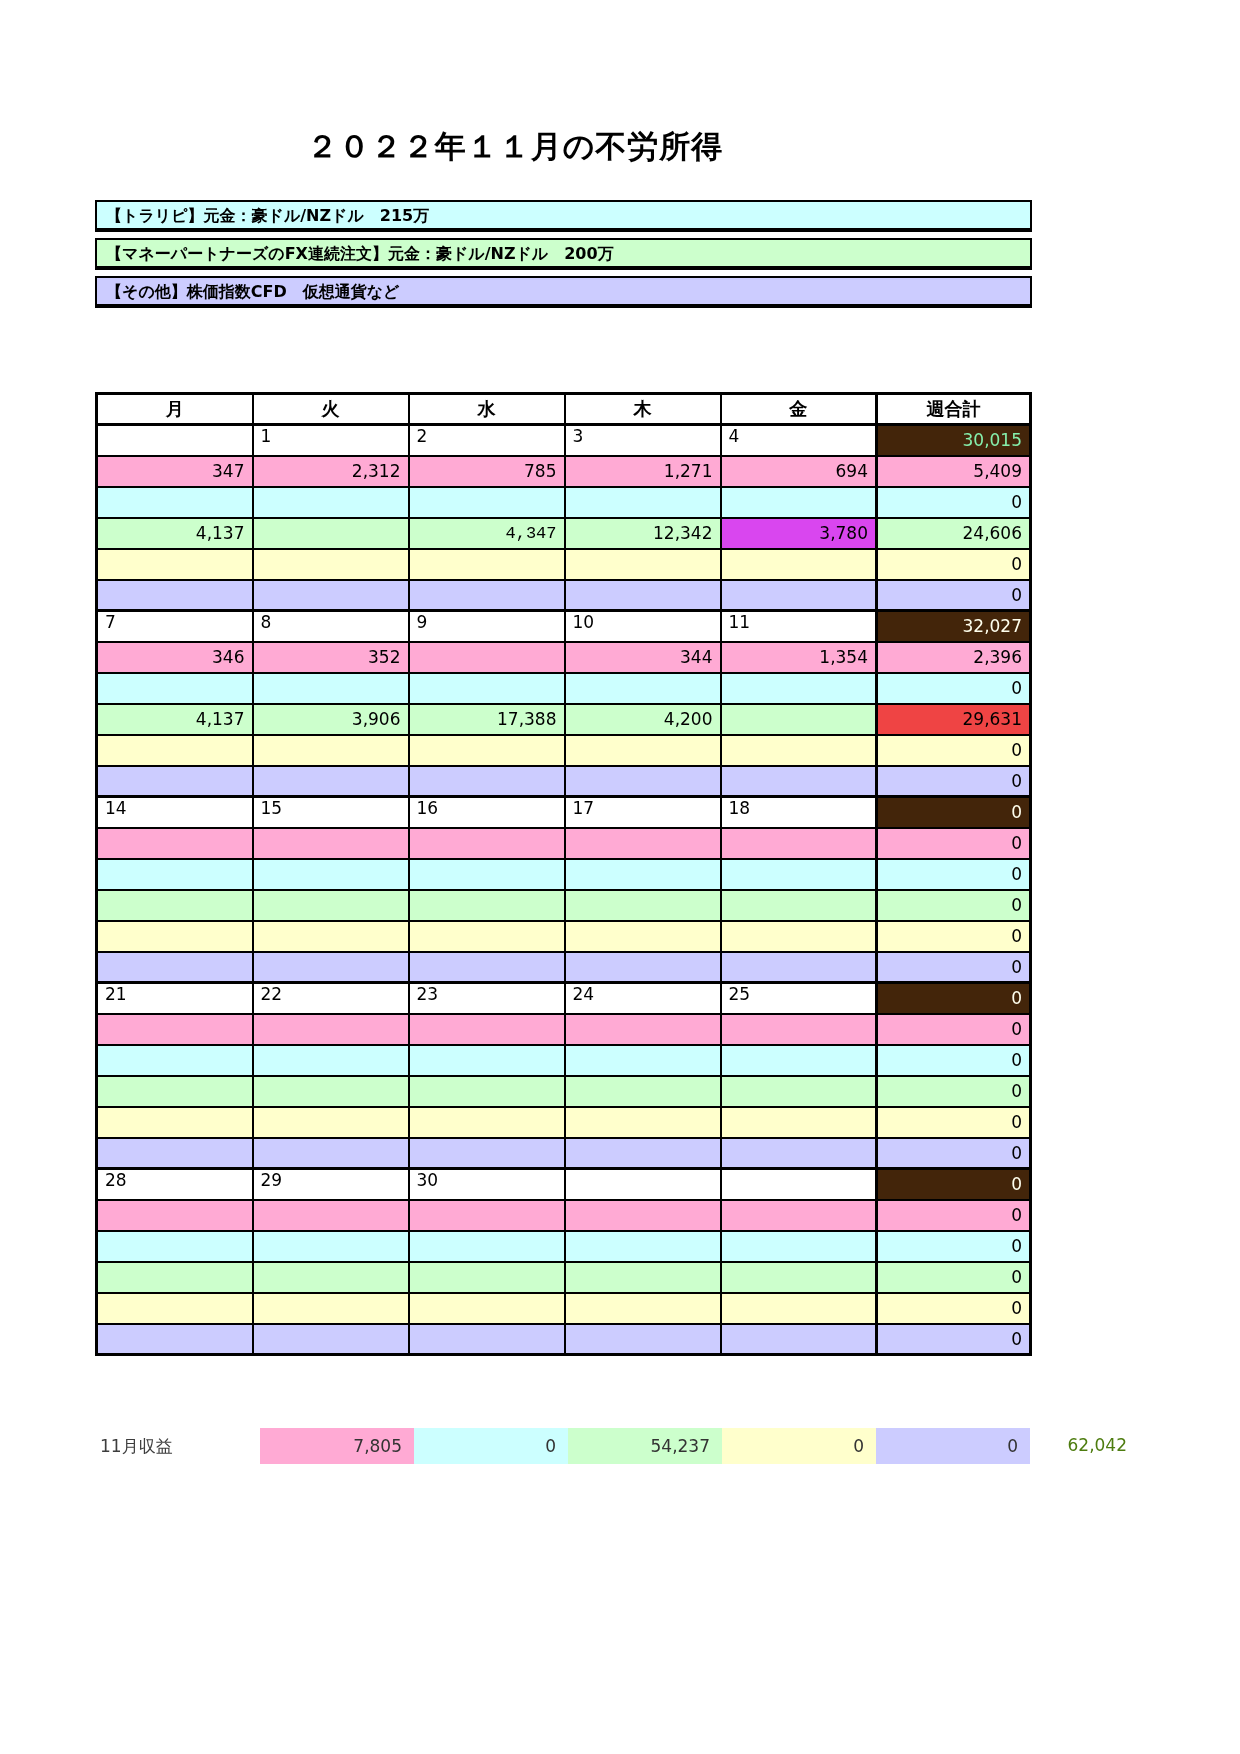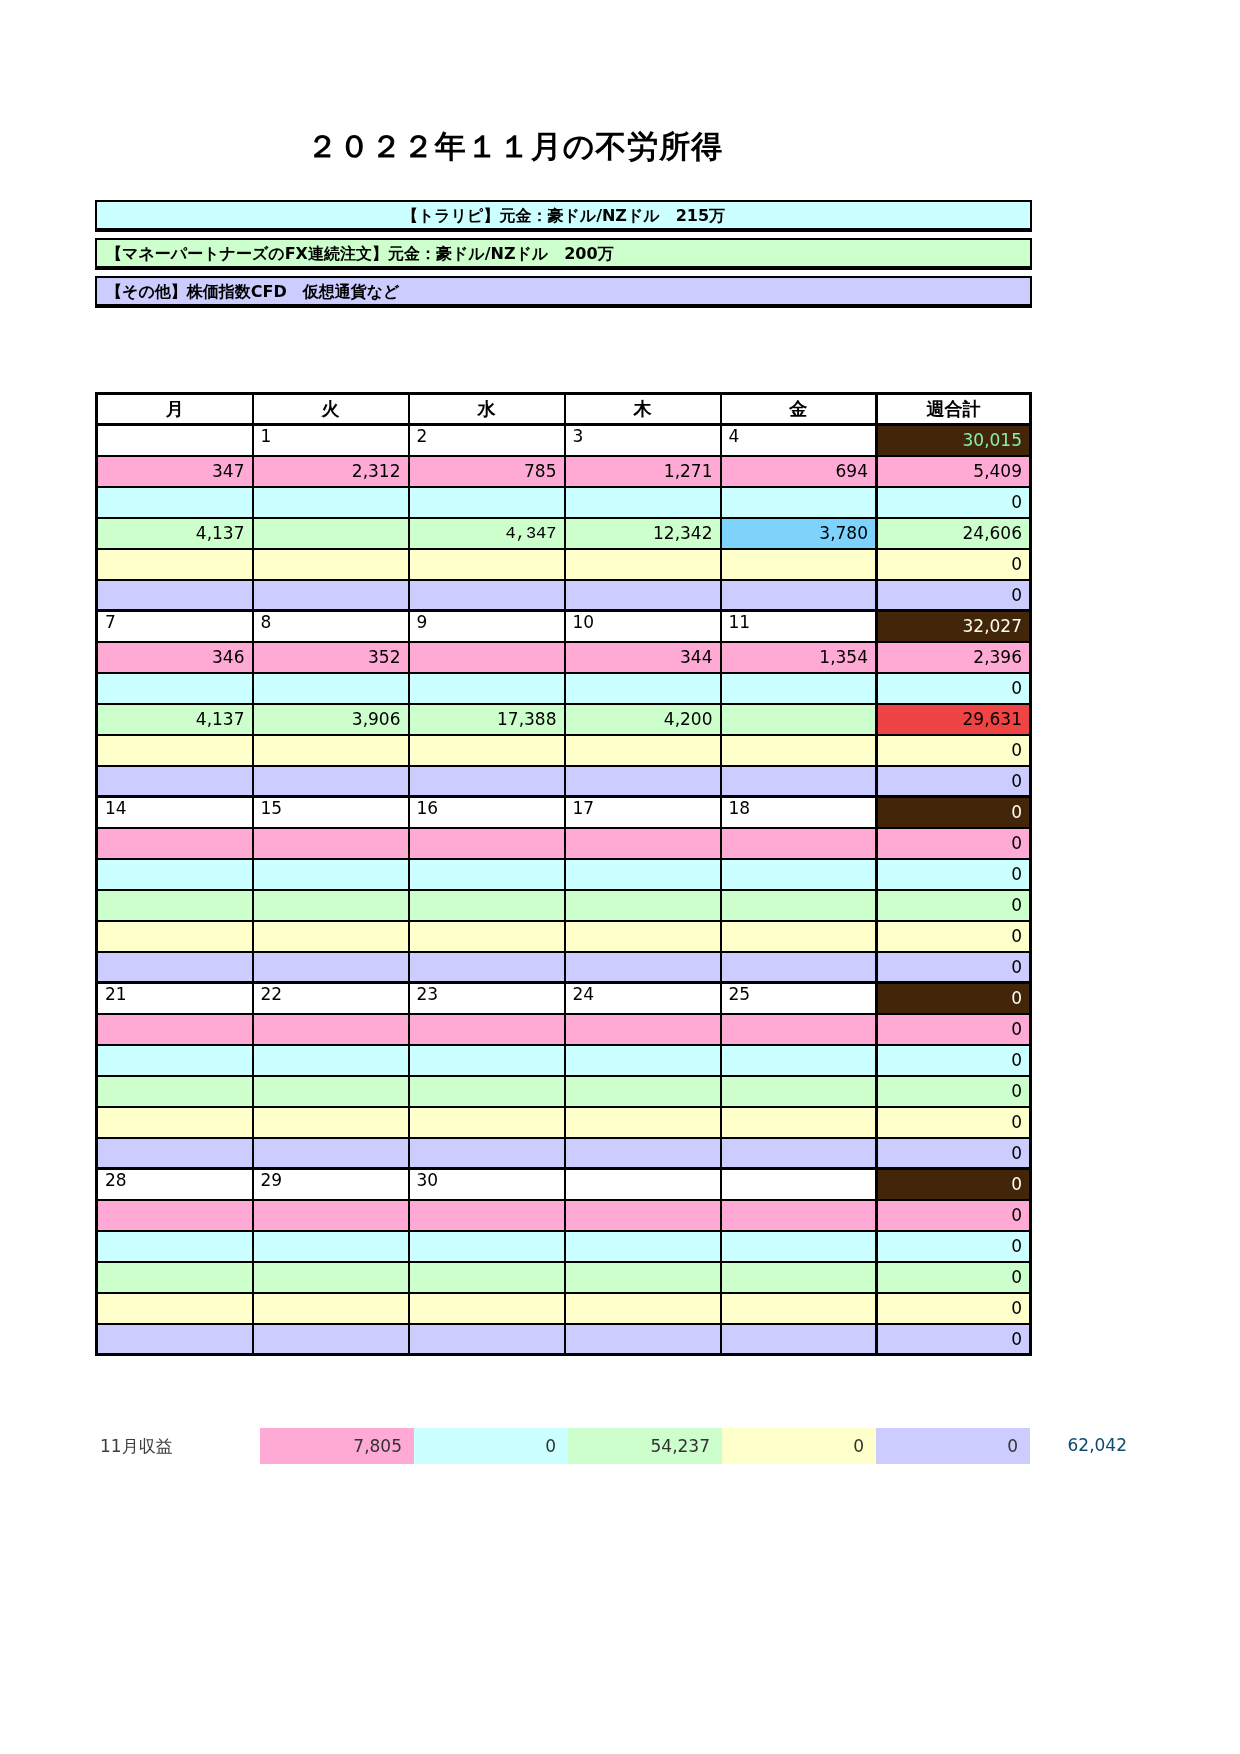--- a/index.html
+++ b/index.html
@@ -19,31 +19,31 @@
   table.cal thead th{border-bottom:3px solid #000;}
   table.cal th:last-child,table.cal td:last-child{border-left:3px solid #000;}
   tr.date-row td{border-top:3px solid #000;}
   td.date{background:#ffffff;text-align:left;vertical-align:top;font-size:15px;padding:1px 5px;}
   td.num{text-align:right;}
   td.wtotal{text-align:right;}
   .summary{position:absolute;top:1428px;left:0;width:1240px;height:36px;font-size:17px;color:#3d3d3d;}
   .sum-label{position:absolute;left:100px;top:7px;}
   .sum-cell{position:absolute;top:0;height:36px;width:154px;line-height:36px;text-align:right;
             padding-right:12px;box-sizing:border-box;color:#333;}
-  .grand-total{position:absolute;left:1032px;top:7px;width:95px;text-align:right;color:#0c4a6e;}
+  .grand-total{position:absolute;left:1032px;top:7px;width:95px;text-align:right;color:#4d7c0f;}
 </style>
 </head>
 <body>
 
 <div class="page">
 
   <h1 class="title">２０２２年１１月の不労所得</h1>
 
   <div class="banners" id="banners">
-      <div class="banner" style="background: rgb(204, 255, 255); text-align: center;">【トラリピ】元金：豪ドル/NZドル　215万</div>
+      <div class="banner" style="background: rgb(204, 255, 255);">【トラリピ】元金：豪ドル/NZドル　215万</div>
       <div class="banner" style="background: rgb(204, 255, 204);">【マネーパートナーズのFX連続注文】元金：豪ドル/NZドル　200万</div>
       <div class="banner" style="background: rgb(204, 204, 255);">【その他】株価指数CFD　仮想通貨など</div>
     </div>
 
   <table class="cal">
     <colgroup id="cal-cols">
         <col style="width: 156px;">
         <col style="width: 156px;">
         <col style="width: 156px;">
         <col style="width: 156px;">
@@ -83,21 +83,21 @@
           <td class="num" style="background: rgb(204, 255, 255);"></td>
           <td class="num" style="background: rgb(204, 255, 255);"></td>
           <td class="num" style="background: rgb(204, 255, 255);"></td>
           <td class="num" style="background: rgb(204, 255, 255);">0</td>
         </tr>
         <tr>
           <td class="num" style="background: rgb(204, 255, 204);">4,137</td>
           <td class="num" style="background: rgb(204, 255, 204);"></td>
           <td class="num" style="background: rgb(204, 255, 204); font-family: Liberation Mono, monospace;">4,347</td>
           <td class="num" style="background: rgb(204, 255, 204);">12,342</td>
-          <td class="num" style="background: #7dd3fc;">3,780</td>
+          <td class="num" style="background: #d946ef;">3,780</td>
           <td class="num" style="background: rgb(204, 255, 204);">24,606</td>
         </tr>
         <tr>
           <td class="num" style="background: rgb(255, 255, 204);"></td>
           <td class="num" style="background: rgb(255, 255, 204);"></td>
           <td class="num" style="background: rgb(255, 255, 204);"></td>
           <td class="num" style="background: rgb(255, 255, 204);"></td>
           <td class="num" style="background: rgb(255, 255, 204);"></td>
           <td class="num" style="background: rgb(255, 255, 204);">0</td>
         </tr>

